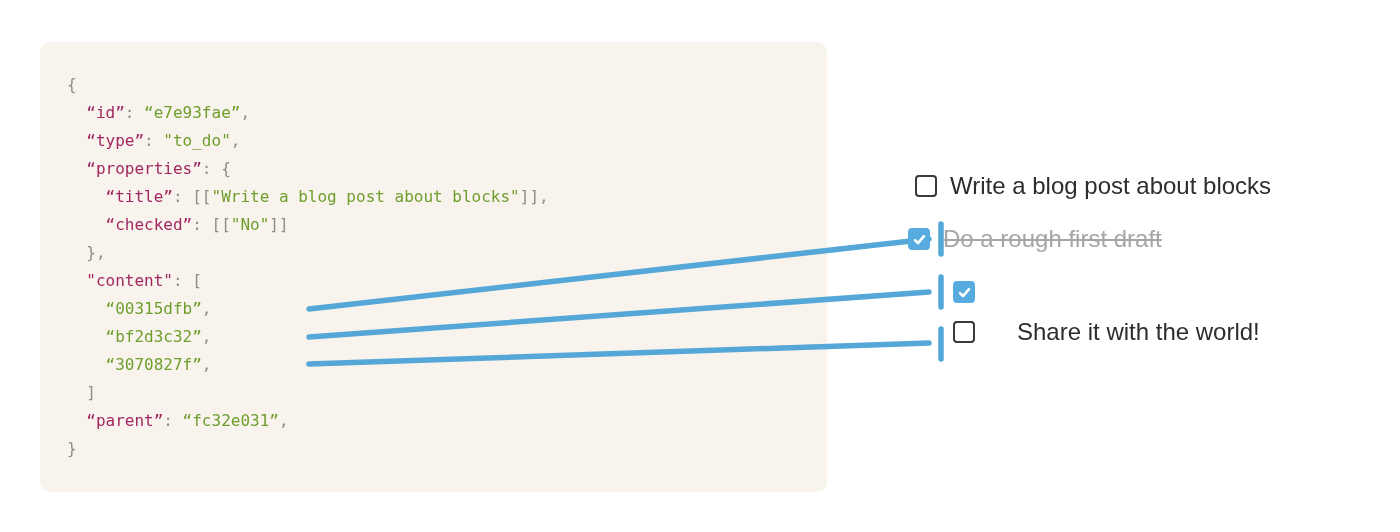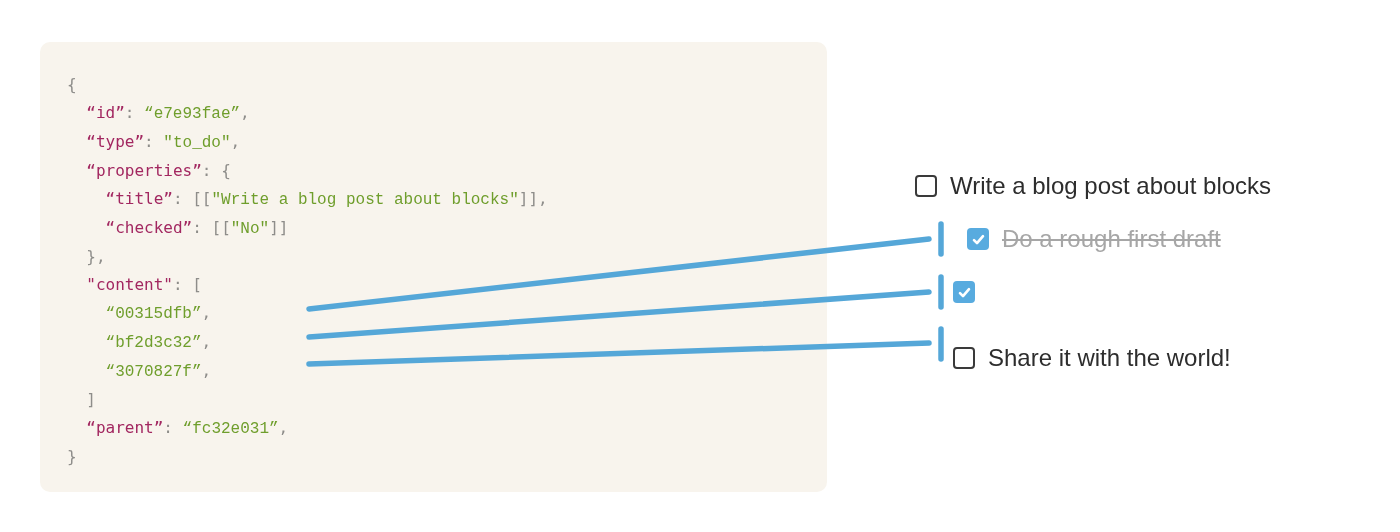--- a/index.html
+++ b/index.html
@@ -32,21 +32,21 @@
     border-radius:10px;
   }
   .code{
     position:absolute;left:27px;top:29px;margin:0;
     font-family:"DejaVu Sans Mono",monospace;
     font-size:16px;line-height:28px;
     white-space:pre;
   }
   .code .seg-p{color:var(--code-punct);}
   .code .seg-k{color:var(--code-key);margin-top:28px;}
-  .code .seg-s{color:var(--code-str);font-family:Liberation Mono, monospace;}
+  .code .seg-s{color:var(--code-str);}
 
   
   .connectors{
     position:absolute;left:0;top:0;width:1400px;height:532px;
     pointer-events:none;
   }
   .connectors line{stroke:var(--accent);stroke-width:5.5;stroke-linecap:round;}
 
   
   .todo-row{
@@ -93,38 +93,38 @@
 
   <div>
 
     <div class="todo-row" style="left:915px;top:174px;">
       <span class="todo-checkbox">
         
       </span>
       <span class="todo-label">Write a blog post about blocks</span>
     </div>
 
-    <div class="todo-row checked done" style="left:967px;top:227px;justify-content:space-between;">
+    <div class="todo-row checked done" style="left:908px;top:227px;justify-content:space-between;">
       <span class="todo-checkbox">
         <svg class="check-glyph" width="15" height="15" viewBox="0 0 16 16">
           <polyline points="3.2,8.6 6.4,11.8 12.8,4.4" fill="none" stroke="#ffffff" stroke-width="2.8" stroke-linecap="round" stroke-linejoin="round"></polyline>
         </svg>
       </span>
       <span class="todo-label">Do a rough first draft</span>
     </div>
 
     <div class="todo-row checked done" style="left:953px;top:280px;">
       <span class="todo-checkbox">
         <svg class="check-glyph" width="15" height="15" viewBox="0 0 16 16">
           <polyline points="3.2,8.6 6.4,11.8 12.8,4.4" fill="none" stroke="#ffffff" stroke-width="2.8" stroke-linecap="round" stroke-linejoin="round"></polyline>
         </svg>
       </span>
     </div>
 
-    <div class="todo-row" style="left:953px;top:346px;">
+    <div class="todo-row" style="left:953px;top:320px;gap:29px;">
       <span class="todo-checkbox">
         
       </span>
       <span class="todo-label">Share it with the world!</span>
     </div>
 
   </div>
 </div>
 
 </body></html>

